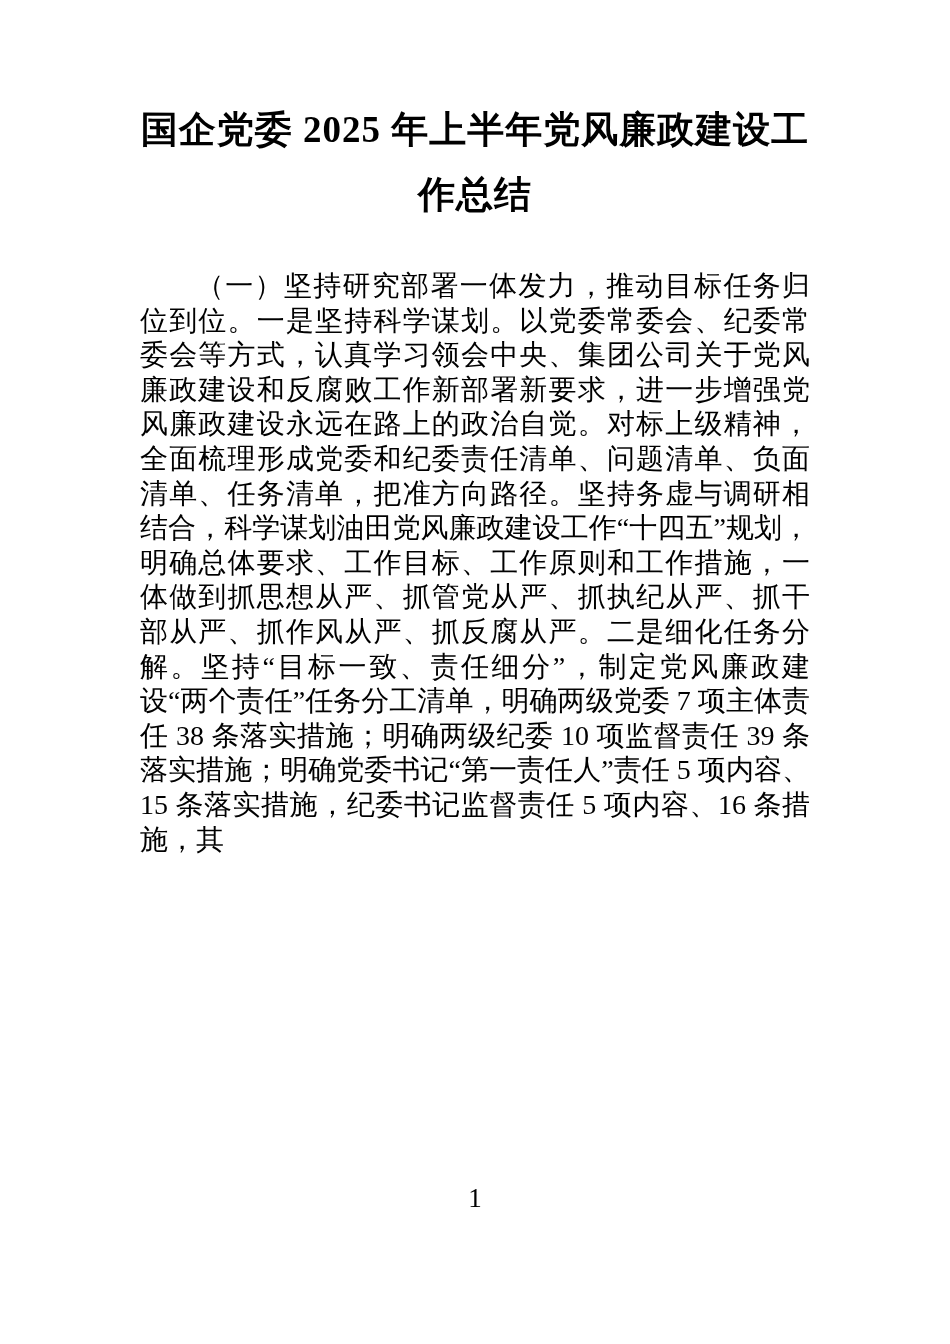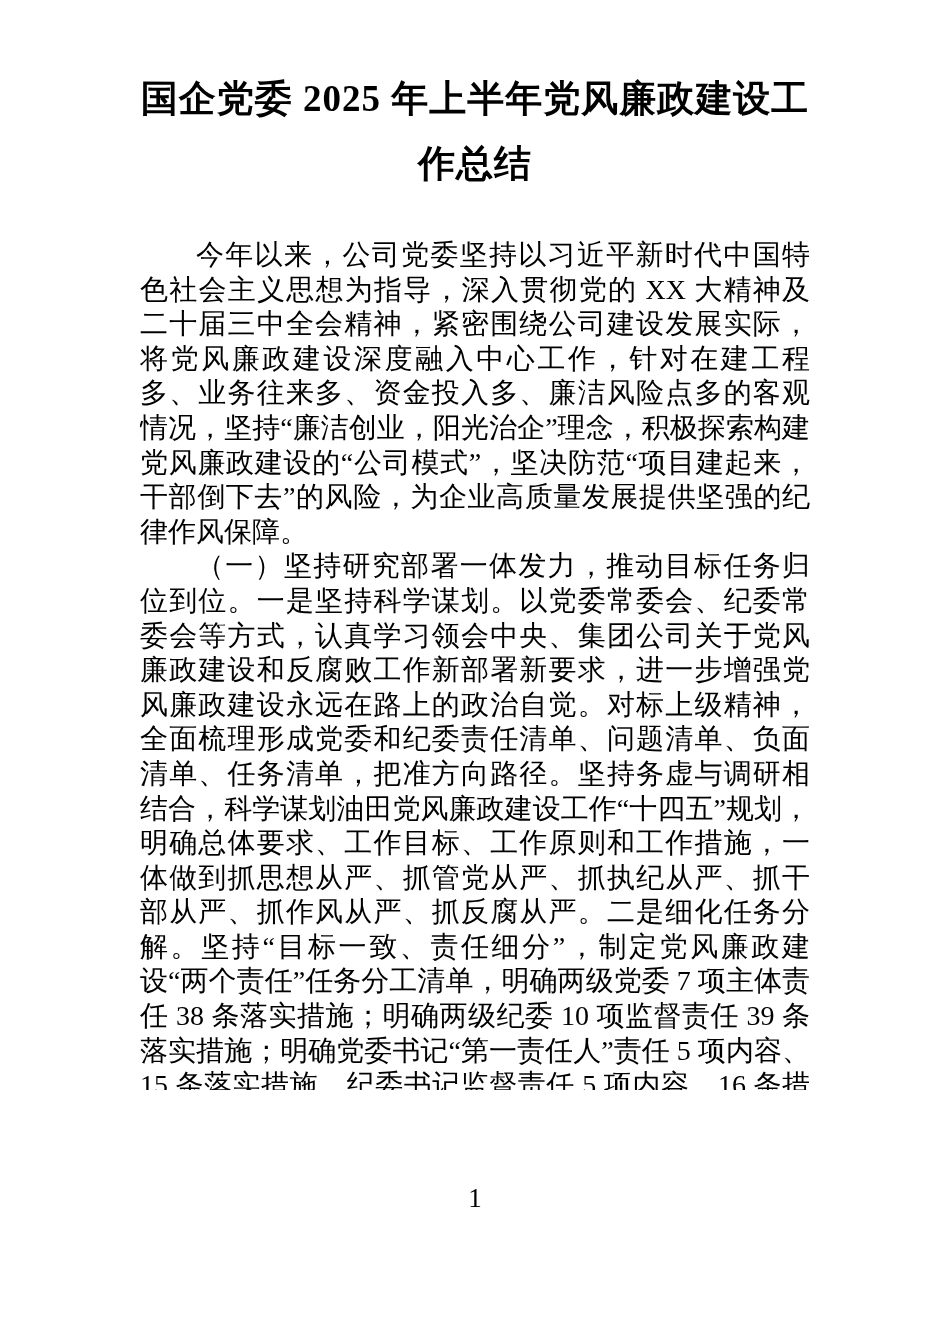--- a/index.html
+++ b/index.html
@@ -13,21 +13,21 @@
     height: 1344px;
     background: #ffffff;
     color: #000000;
     font-family: "Liberation Serif", "DejaVu Serif", serif;
     overflow: hidden;
     margin: 0 auto;
   }
   .doc-title {
     width: 700px;
     margin: 0 auto;
-    padding-top: 66px;
+    padding-top: 97px;
     text-align: center;
     font-size: 37px;
     line-height: 65px;
     font-weight: 600;
     letter-spacing: 1px;
   }
   .doc-body {
     width: 670px;
     margin: 42px auto 0 auto;
     height: 852px;
@@ -53,18 +53,17 @@
     line-height: 34px;
   }
 </style>
 </head>
 <body>
 
 <div class="page">
   <h1 class="doc-title">国企党委 2025 年上半年党风廉政建设工作总结</h1>
 
   <div class="doc-body">
-      <p>今年以来，公司党委坚持以习近平新时代中国特色社会主义思想为指导，深入贯彻党的 XX 大精神及二十届三中全会精神，紧密围绕公司建设发展实际，将党风廉政建设深度融入中心工作，针对在建工程多、业务往来多、资金投入多、廉洁风险点多的客观情况，坚持“廉洁创业，阳光治企”理念，积极探索构建党风廉政建设的“公司模式”，坚决防范“项目建起来，干部倒下去”的风险，为企业高质量发展提供坚强的纪律作风保障。</p>
       <p>（一）坚持研究部署一体发力，推动目标任务归位到位。一是坚持科学谋划。以党委常委会、纪委常委会等方式，认真学习领会中央、集团公司关于党风廉政建设和反腐败工作新部署新要求，进一步增强党风廉政建设永远在路上的政治自觉。对标上级精神，全面梳理形成党委和纪委责任清单、问题清单、负面清单、任务清单，把准方向路径。坚持务虚与调研相结合，科学谋划油田党风廉政建设工作“十四五”规划，明确总体要求、工作目标、工作原则和工作措施，一体做到抓思想从严、抓管党从严、抓执纪从严、抓干部从严、抓作风从严、抓反腐从严。二是细化任务分解。坚持“目标一致、责任细分”，制定党风廉政建设“两个责任”任务分工清单，明确两级党委 7 项主体责任 38 条落实措施；明确两级纪委 10 项监督责任 39 条落实措施；明确党委书记“第一责任人”责任 5 项内容、15 条落实措施，纪委书记监督责任 5 项内容、16 条措施，其</p>
     </div>
 
   <div class="page-number">1</div>
 </div>
 
 </body></html>

